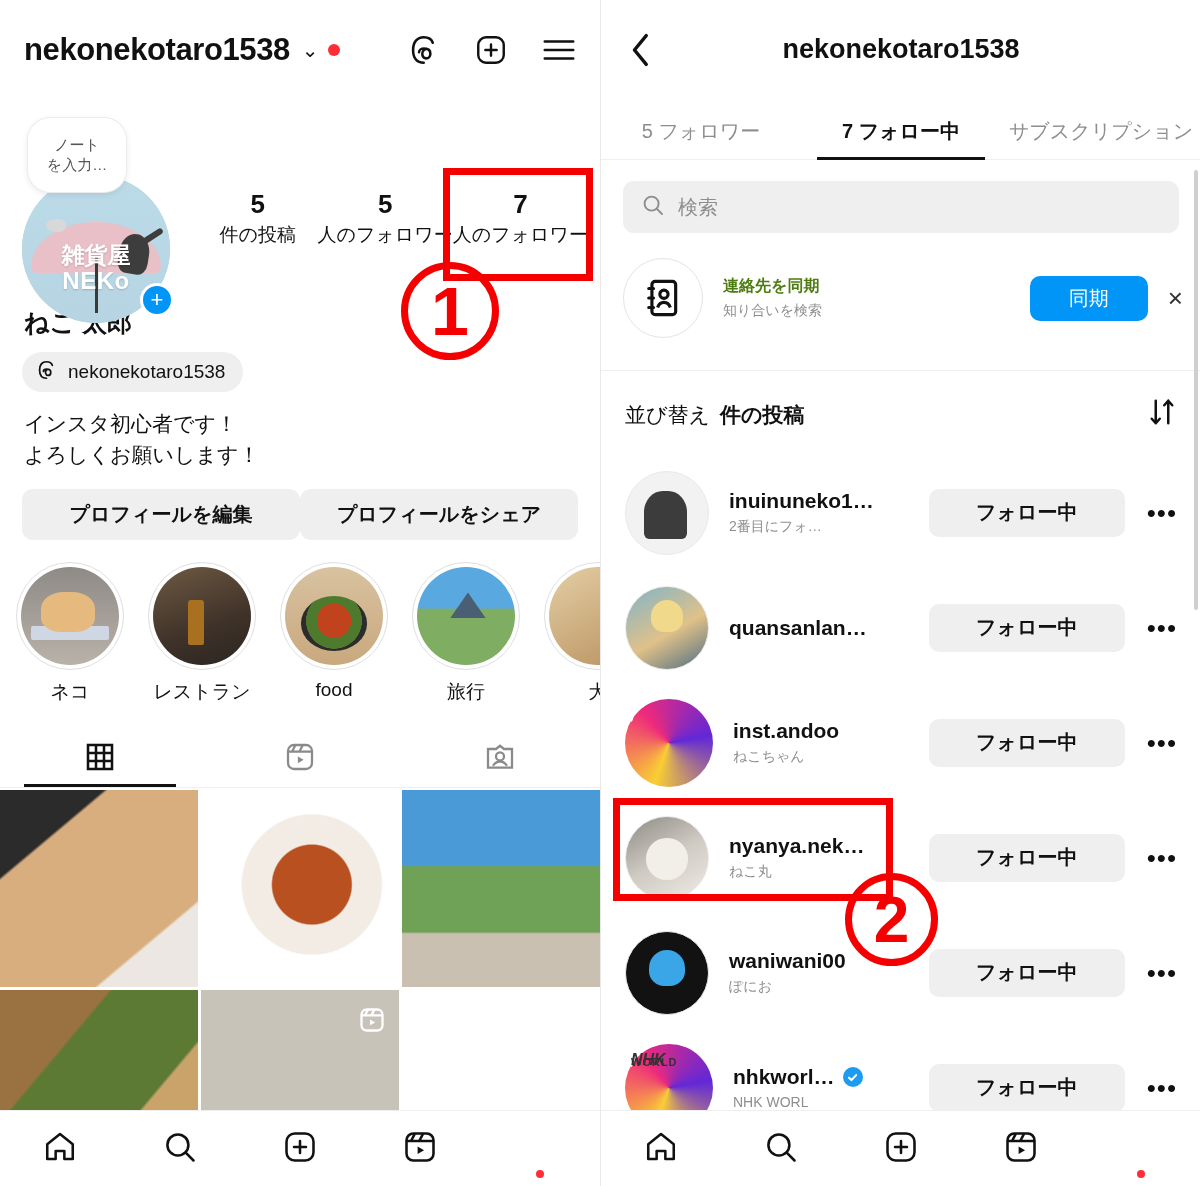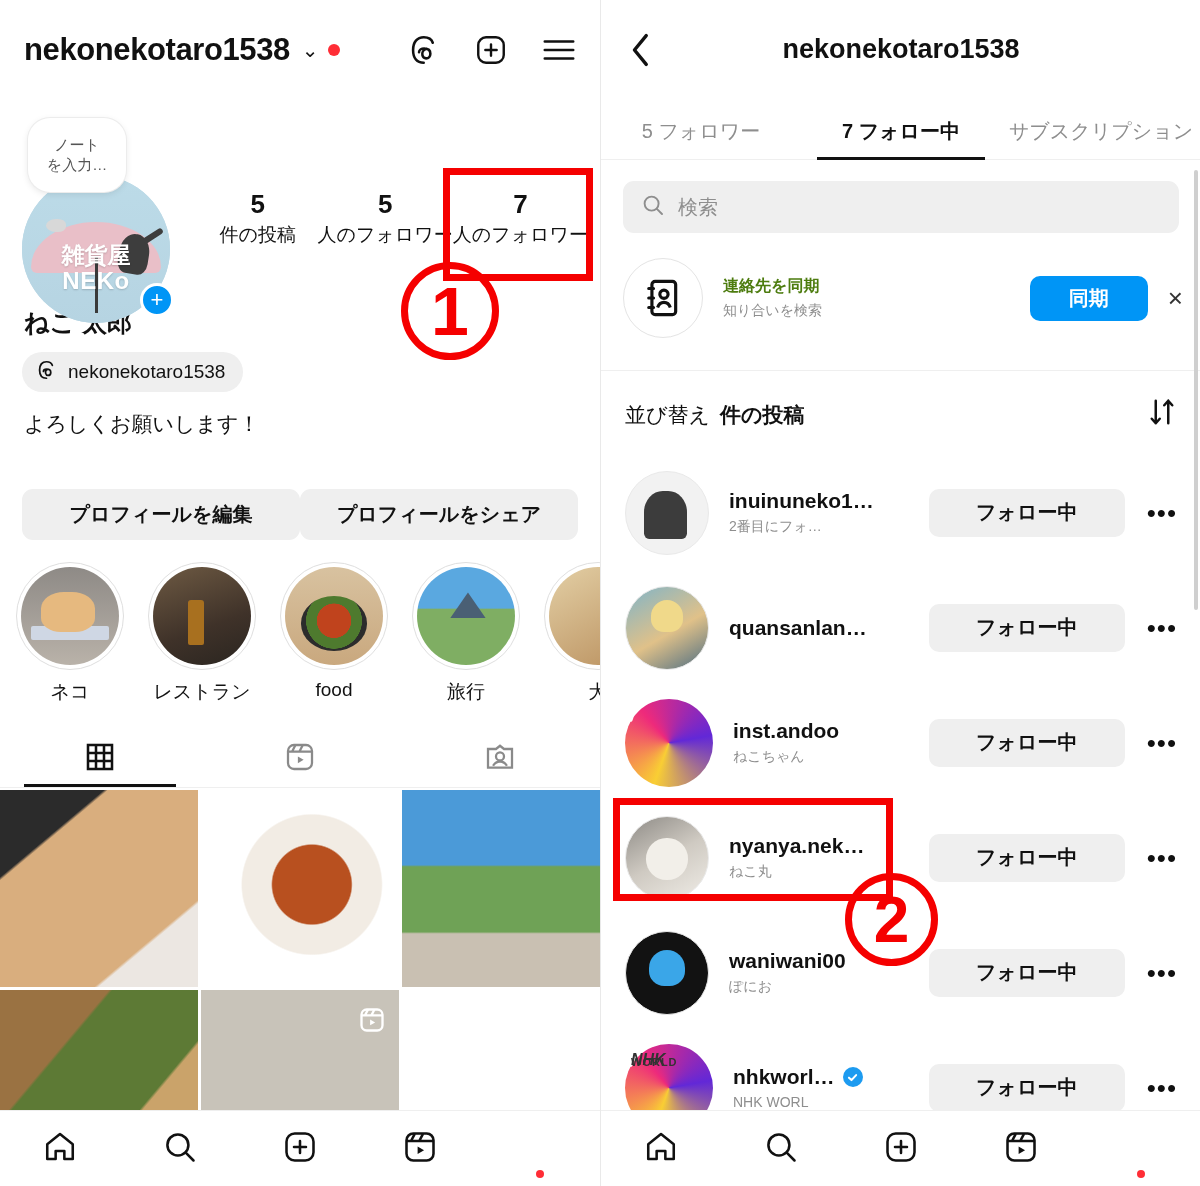--- a/index.html
+++ b/index.html
@@ -168,21 +168,21 @@
   .sync-row{ position:absolute; left:22px; top:256px; width:560px; height:84px; display:flex; align-items:center; }
   .sync-ico{
     width:80px; height:80px; border-radius:50%; border:1px solid #e4e4e4;
     display:flex; align-items:center; justify-content:center; flex:0 0 80px;
   }
   .sync-txt{ margin-left:20px; }
   .sync-t1{ font-size:16px; font-weight:700; color:#4d7c0f; }
   .sync-t2{ font-size:14px; color:#8e8e8e; margin-top:5px; }
   .sync-btn{
     margin-left:auto; width:118px; height:45px; background:#0095f6; border:none; border-radius:10px;
-    color:#fff; font-size:20px; font-weight:700; font-family:inherit; cursor:pointer;
+    color:#fff; font-size:20px; font-weight:400; font-family:inherit; cursor:pointer;
   }
   .sync-x{ margin-left:20px; font-size:26px; color:#333; }
   .r-divider{ position:absolute; left:0; top:370px; width:600px; height:1px; background:#efefef; }
 
   
   .sort-row{ position:absolute; left:24px; top:390px; width:552px; height:50px; display:flex; align-items:center; }
   .sort-lbl{ font-size:21px; color:#111; }
   .sort-val{ font-size:21px; font-weight:700; color:#111; margin-left:10px; }
   .sort-ico{ margin-left:auto; font-size:27px; color:#111; letter-spacing:-3px; }
 
@@ -308,20 +308,21 @@
       <span>
         <svg width="22" height="22" viewBox="0 0 24 24" fill="none" stroke="#111" stroke-width="1.9">
           <path d="M12.5 21c-4.8 0-7.5-3.3-7.5-9s2.8-9 7.6-9c3.3 0 5.5 1.5 6.3 3.9" stroke-linecap="round"></path>
           <path d="M9.2 13.6c0-1.6 1.6-2.6 3.6-2.6 3 0 4.4 1.6 4.4 3.6 0 2-1.3 3.3-3 3.3-1.5 0-2.3-.9-2.6-2.2-.4-1.9.5-3.9 2.8-4.5" stroke-linecap="round"></path>
         </svg>
       </span>
       <span>nekonekotaro1538</span>
     </div>
 
     <div class="bio">
+      <div>インスタ初心者です！</div>
       <div>よろしくお願いします！</div>
     </div>
 
     <div class="act-row">
       <button class="act-btn">プロフィールを編集</button>
       <button class="act-btn">プロフィールをシェア</button>
     </div>
 
     <div class="hl-row">
       <div class="hl">

